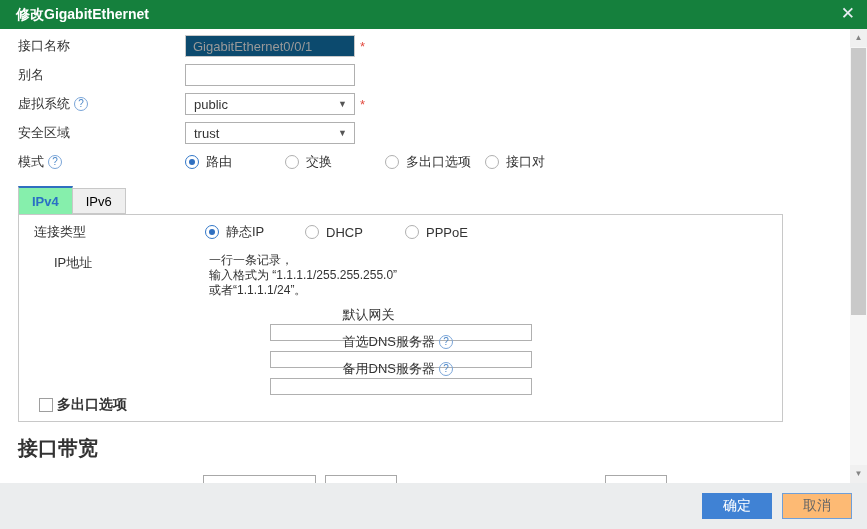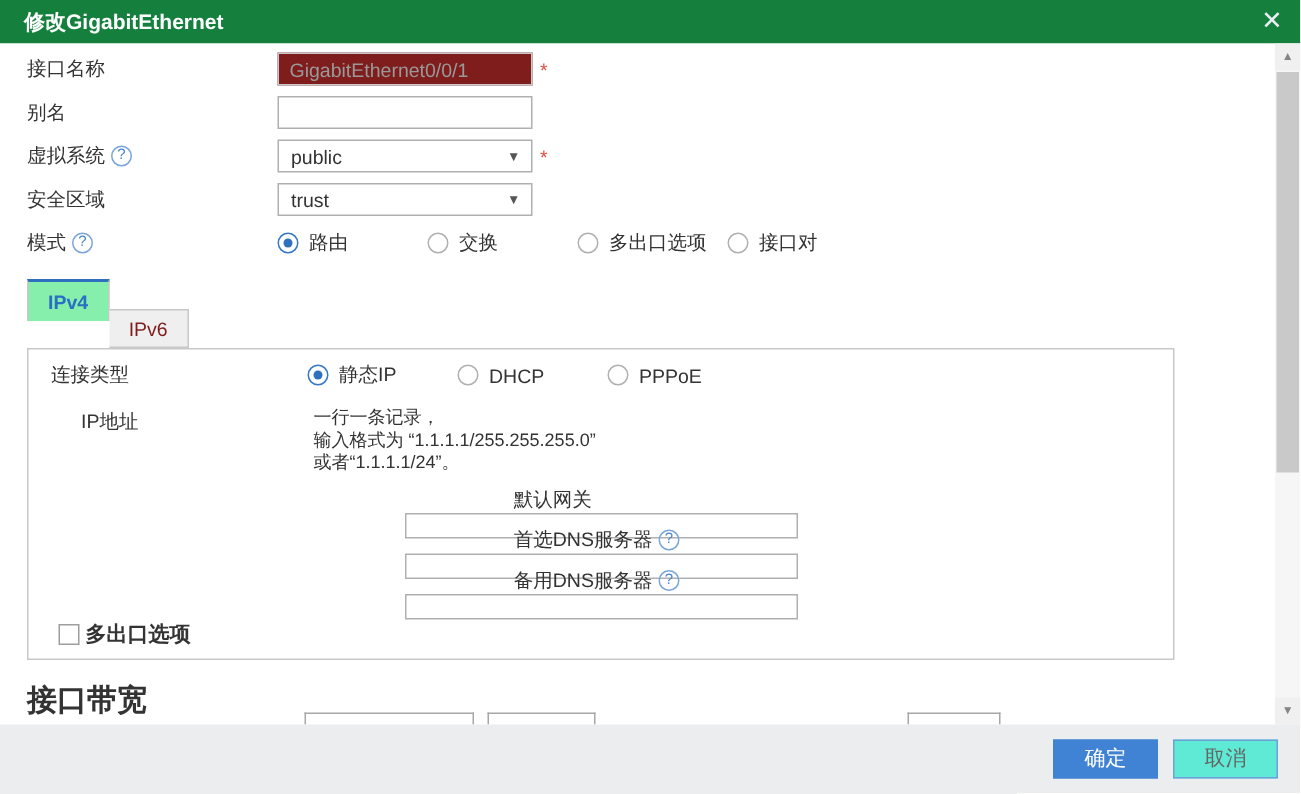--- a/index.html
+++ b/index.html
@@ -14,37 +14,37 @@
 
   
   .content { position:absolute; top:29px; left:0; right:17px; bottom:46px; background:#fff; overflow:hidden; padding-top:6px; }
 
   .row { display:flex; align-items:center; height:22px; margin-bottom:7px; }
   .flabel { width:185px; padding-left:18px; flex:none; display:flex; align-items:center; }
   .help { display:inline-block; width:14px; height:14px; line-height:12px; border:1px solid #7aa5d8; border-radius:50%; color:#4a86c8; font-size:10px; text-align:center; margin-left:4px; flex:none; cursor:pointer; }
   .req { color:#e24b40; margin-left:5px; font-size:13px; }
 
   input.txt { width:170px; height:22px; border:1px solid #b0b0b0; padding:0 7px; font-size:13px; color:#333; font-family:inherit; background:#fff; outline:none; }
-  input.txt:disabled { color:#999; border-color:#c9c9c9; background:#7f1d1d; }
+  input.txt:disabled { color:#999; border-color:#c9c9c9; background:#0c4a6e; }
   .select { position:relative; width:170px; height:22px; border:1px solid #b0b0b0; background:#fff; display:flex; align-items:center; padding-left:8px; cursor:pointer; }
   .select .arrow { position:absolute; right:7px; top:5px; font-size:9px; color:#555; }
 
   .radio { width:14px; height:14px; border:1px solid #b0b0b0; border-radius:50%; background:#fff; flex:none; position:relative; cursor:pointer; }
   .radio.checked { border-color:#3277c8; }
   .radio.checked::after { content:""; position:absolute; left:3px; top:3px; width:6px; height:6px; border-radius:50%; background:#2f6fc0; }
   .opt { display:inline-flex; align-items:center; width:100px; }
   .opt .olabel { margin-left:7px; }
 
   .checkbox { width:14px; height:14px; border:1px solid #9e9e9e; background:#fff; flex:none; cursor:pointer; }
 
   
   .tabs { display:flex; margin:13px 0 0 18px; position:relative; z-index:2; }
   .tab { height:28px; padding:0 13px; display:flex; align-items:center; cursor:pointer; }
   .tab.active { background:#86efac; border:1px solid #c8c8c8; border-top:2px solid #2f6fc0; border-bottom:none; color:#2a6fc4; font-weight:bold; margin-bottom:-1px; }
-  .tab.inactive { background:#efefef; border:1px solid #c8c8c8; border-left:none; color:#7f1d1d; margin-top:20px; height:26px; }
+  .tab.inactive { background:#efefef; border:1px solid #c8c8c8; border-left:none; color:#000000; margin-top:2px; height:26px; }
   .panel { margin-left:18px; width:765px; height:208px; border:1px solid #c8c8c8; background:#fff; padding-top:7px; position:relative; z-index:1; }
   .panel .plabel { width:186px; padding-left:15px; flex:none; display:flex; align-items:center; }
   .panel .plabel.indent { padding-left:35px; }
   .prow { display:flex; align-items:center; height:20px; margin-bottom:8px; }
   .prow.align-top { align-items:flex-start; height:auto; }
   .prow.gap5 { margin-bottom:5px; height:22px;flex-direction:column; }
   textarea.ta { width:262px; height:50px; border:1px solid #b0b0b0; resize:none; font-family:inherit; font-size:13px; color:#333; padding:3px 7px; outline:none; }
   input.wide { width:262px; }
   .hint { font-size:12px; color:#333; line-height:15px; margin-left:4px; padding-top:3px; }
   .cbrow { display:flex; align-items:center; margin:14px 0 0 20px; }
@@ -61,21 +61,21 @@
   .scrollbar { position:absolute; top:29px; right:0; width:17px; bottom:46px; background:#f6f6f6; }
   .sb-btn { position:absolute; left:0; width:17px; height:18px; background:#f0f0f0; color:#848484; font-size:8px; text-align:center; line-height:18px; cursor:pointer; }
   .sb-up { top:0; }
   .sb-down { bottom:0; }
   .sb-thumb { position:absolute; left:1px; width:15px; top:19px; height:267px; background:#c9c9c9; cursor:pointer; }
 
   
   .footer { position:absolute; left:0; right:0; bottom:0; height:46px; background:#ebedee; display:flex; align-items:center; justify-content:flex-end; gap:10px; padding-right:15px; }
   .btn { height:26px; min-width:70px; padding:0 16px; font-size:14px; font-family:inherit; cursor:pointer; display:flex; align-items:center; justify-content:center; }
   .btn-primary { background:#4082d4; border:1px solid #4082d4; color:#fff; }
-  .btn-secondary { background:#5eead4; border:1px solid #6f9fd8; color:#666; }
+  .btn-secondary { background:#fdba74; border:1px solid #6f9fd8; color:#666; }
 </style>
 </head>
 <body>
 
 <div class="dialog">
 
   <div class="titlebar">
     <span class="title">修改GigabitEthernet</span>
     <span class="close">✕</span>
   </div>

